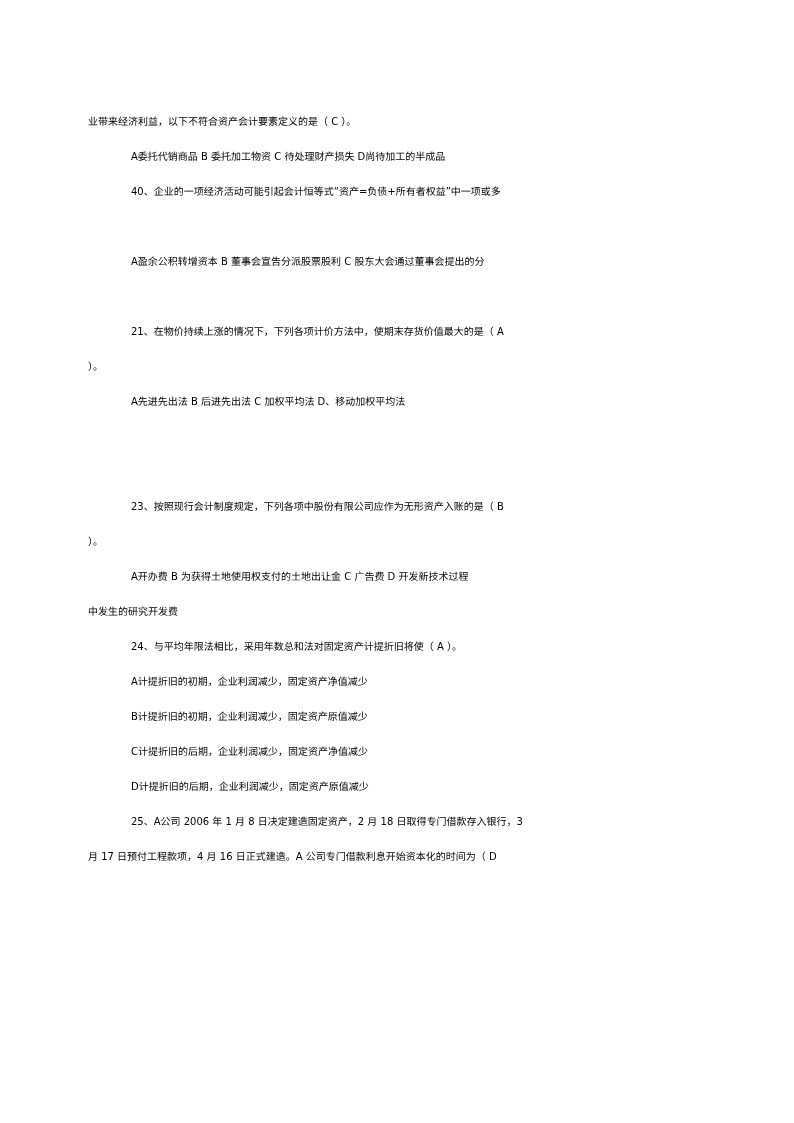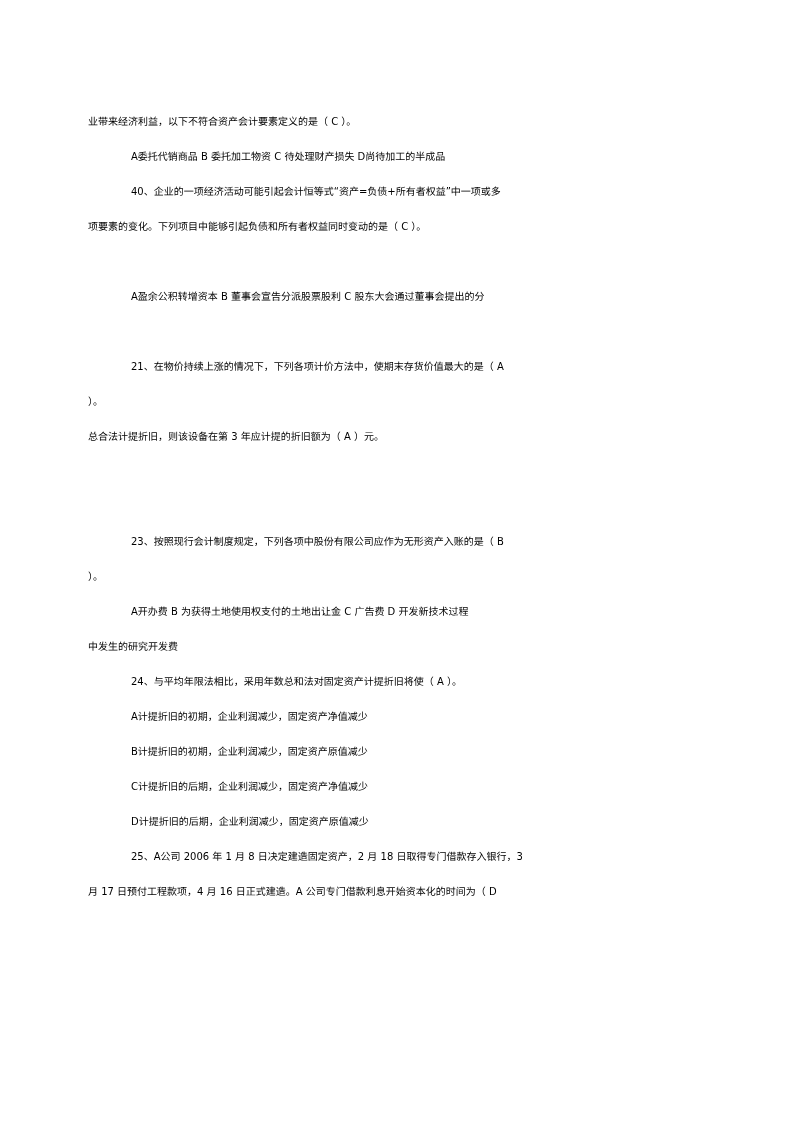--- a/index.html
+++ b/index.html
@@ -56,36 +56,35 @@
 
 <div class="page">
   <div class="doc-body">
 
     <p class="para noindent">业带来经济利益，以下不符合资产会计要素定义的是（ C ）。</p>
 
     <p class="para indent2">A委托代销商品  B 委托加工物资  C 待处理财产损失  D尚待加工的半成品</p>
 
     <p class="para indent2">40、企业的一项经济活动可能引起会计恒等式“资产=负债+所有者权益”中一项或多</p>
 
-    <p class="para noindent">项要素的变化。下列项目中能够引起负债和所有者权益同时变动的是（ C ）。</p>
 
     <div class="spacer-line">&nbsp;</div>
 
     <p class="para indent2">A盈余公积转增资本  B 董事会宣告分派股票股利    C 股东大会通过董事会提出的分</p>
 
 
     <div class="spacer-line">&nbsp;</div>
 
     <p class="para indent2">21、在物价持续上涨的情况下，下列各项计价方法中，使期末存货价值最大的是（  A</p>
 
     <p class="para noindent">）。</p>
 
+    <p class="para indent2">A先进先出法   B 后进先出法   C 加权平均法  D、移动加权平均法</p>
 
 
-    <p class="para noindent">总合法计提折旧，则该设备在第 3 年应计提的折旧额为（ A ）元。</p>
 
     <div class="spacer-line">&nbsp;</div>
 
 
     <div class="spacer-line">&nbsp;</div>
 
     <p class="para indent2">23、按照现行会计制度规定，下列各项中股份有限公司应作为无形资产入账的是（  B</p>
 
     <p class="para noindent">）。</p>
 

